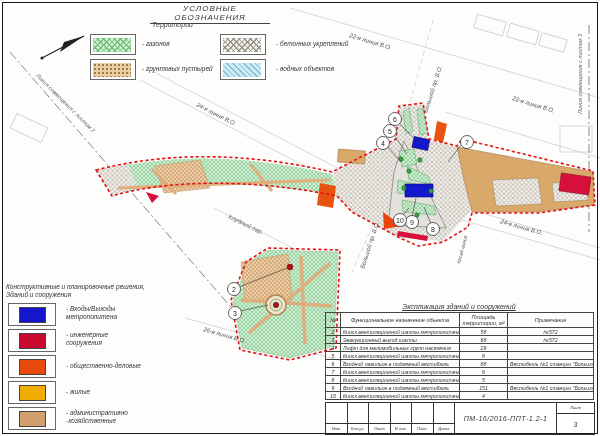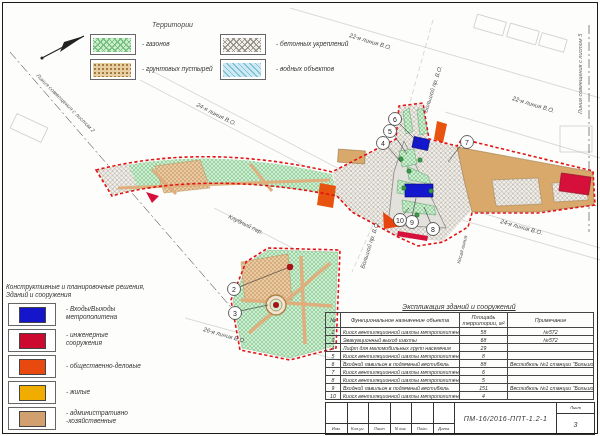--- a/index.html
+++ b/index.html
@@ -230,20 +230,21 @@
         <text x="390" y="133.5">5</text>
         <text x="395" y="121.5">6</text>
         <text x="467" y="144.5">7</text>
         <text x="433" y="231.5">8</text>
         <text x="412" y="224.5">9</text>
         <text x="400" y="222.5">10</text>
       </g>
     </g>
   </svg>
 
+  <div class="abs" id="cond-title">УСЛОВНЫЕ ОБОЗНАЧЕНИЯ</div>
   <div class="abs" id="terr-sub">Территории</div>
 
   <div class="sw" style="left:90px;top:34px;">
       <div class="swin green"></div>
     </div>
   <div class="slab" style="left:142px;top:40px;">- газонов</div>
   <div class="sw" style="left:90px;top:59px;">
       <div class="swin dots"></div>
     </div>
   <div class="slab" style="left:142px;top:65px;">- грунтовых пустырей</div>

